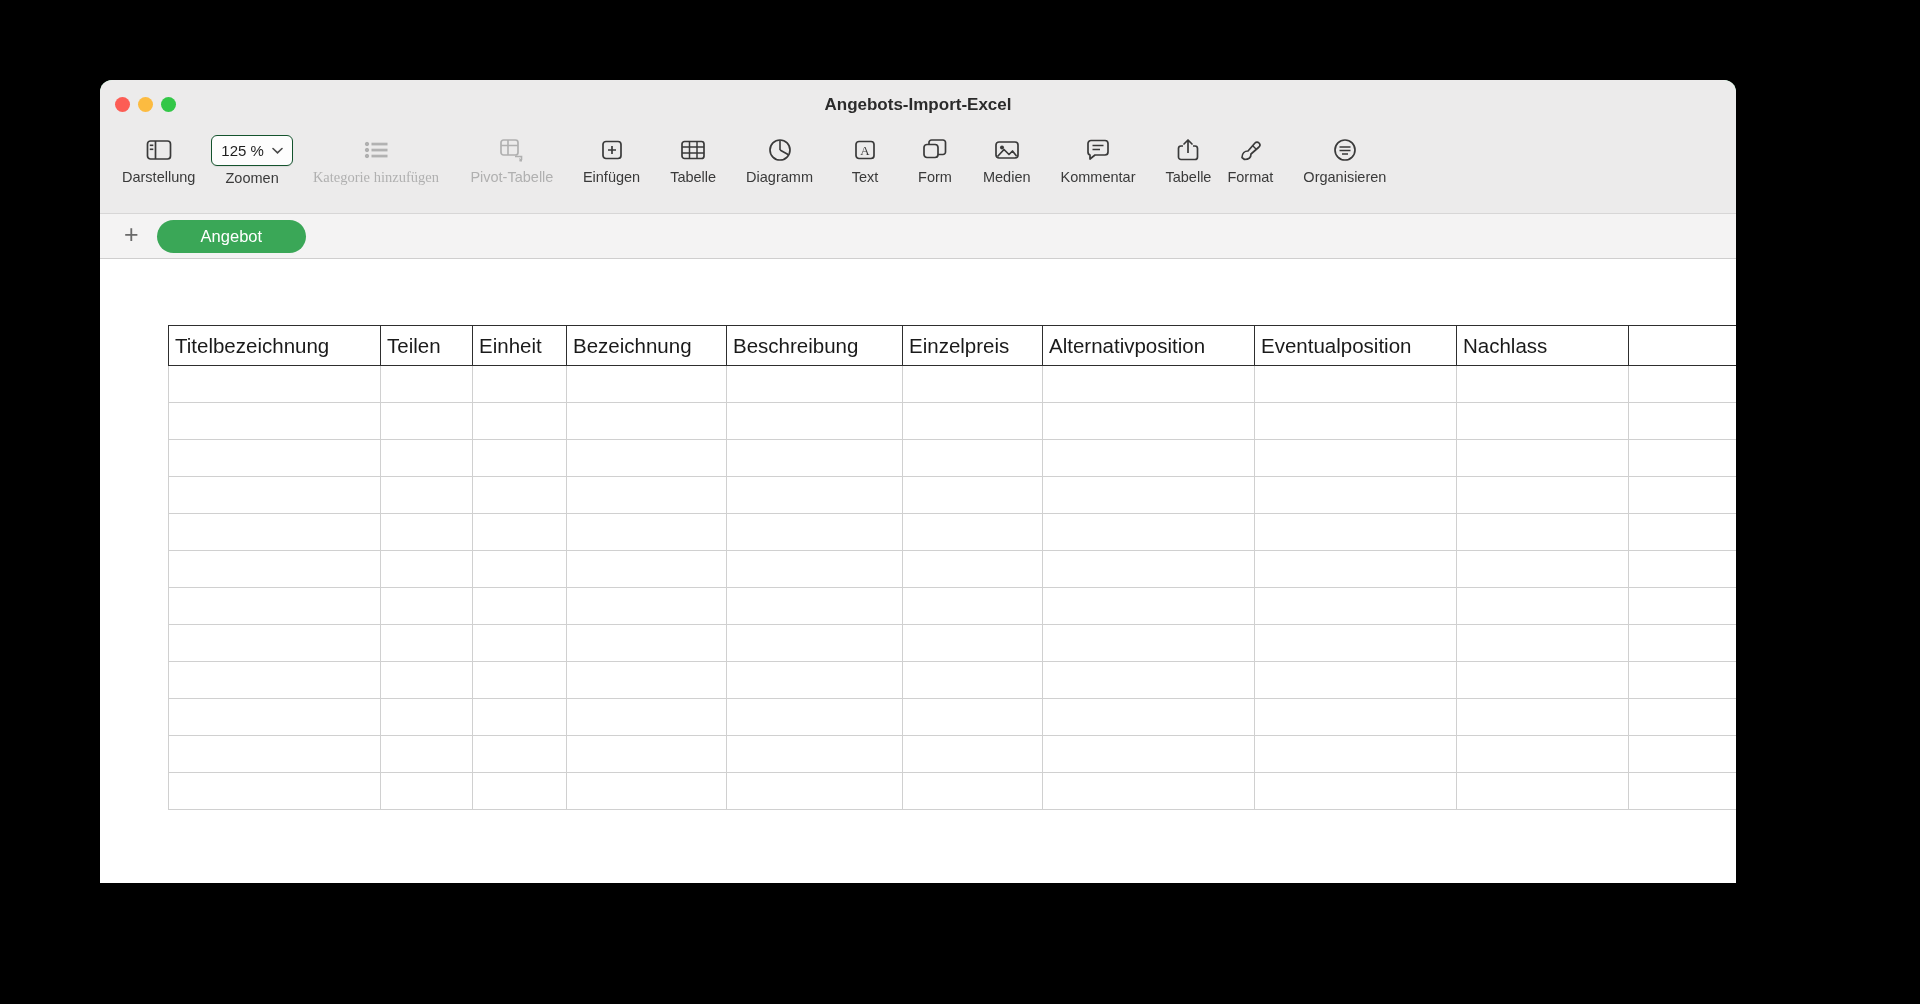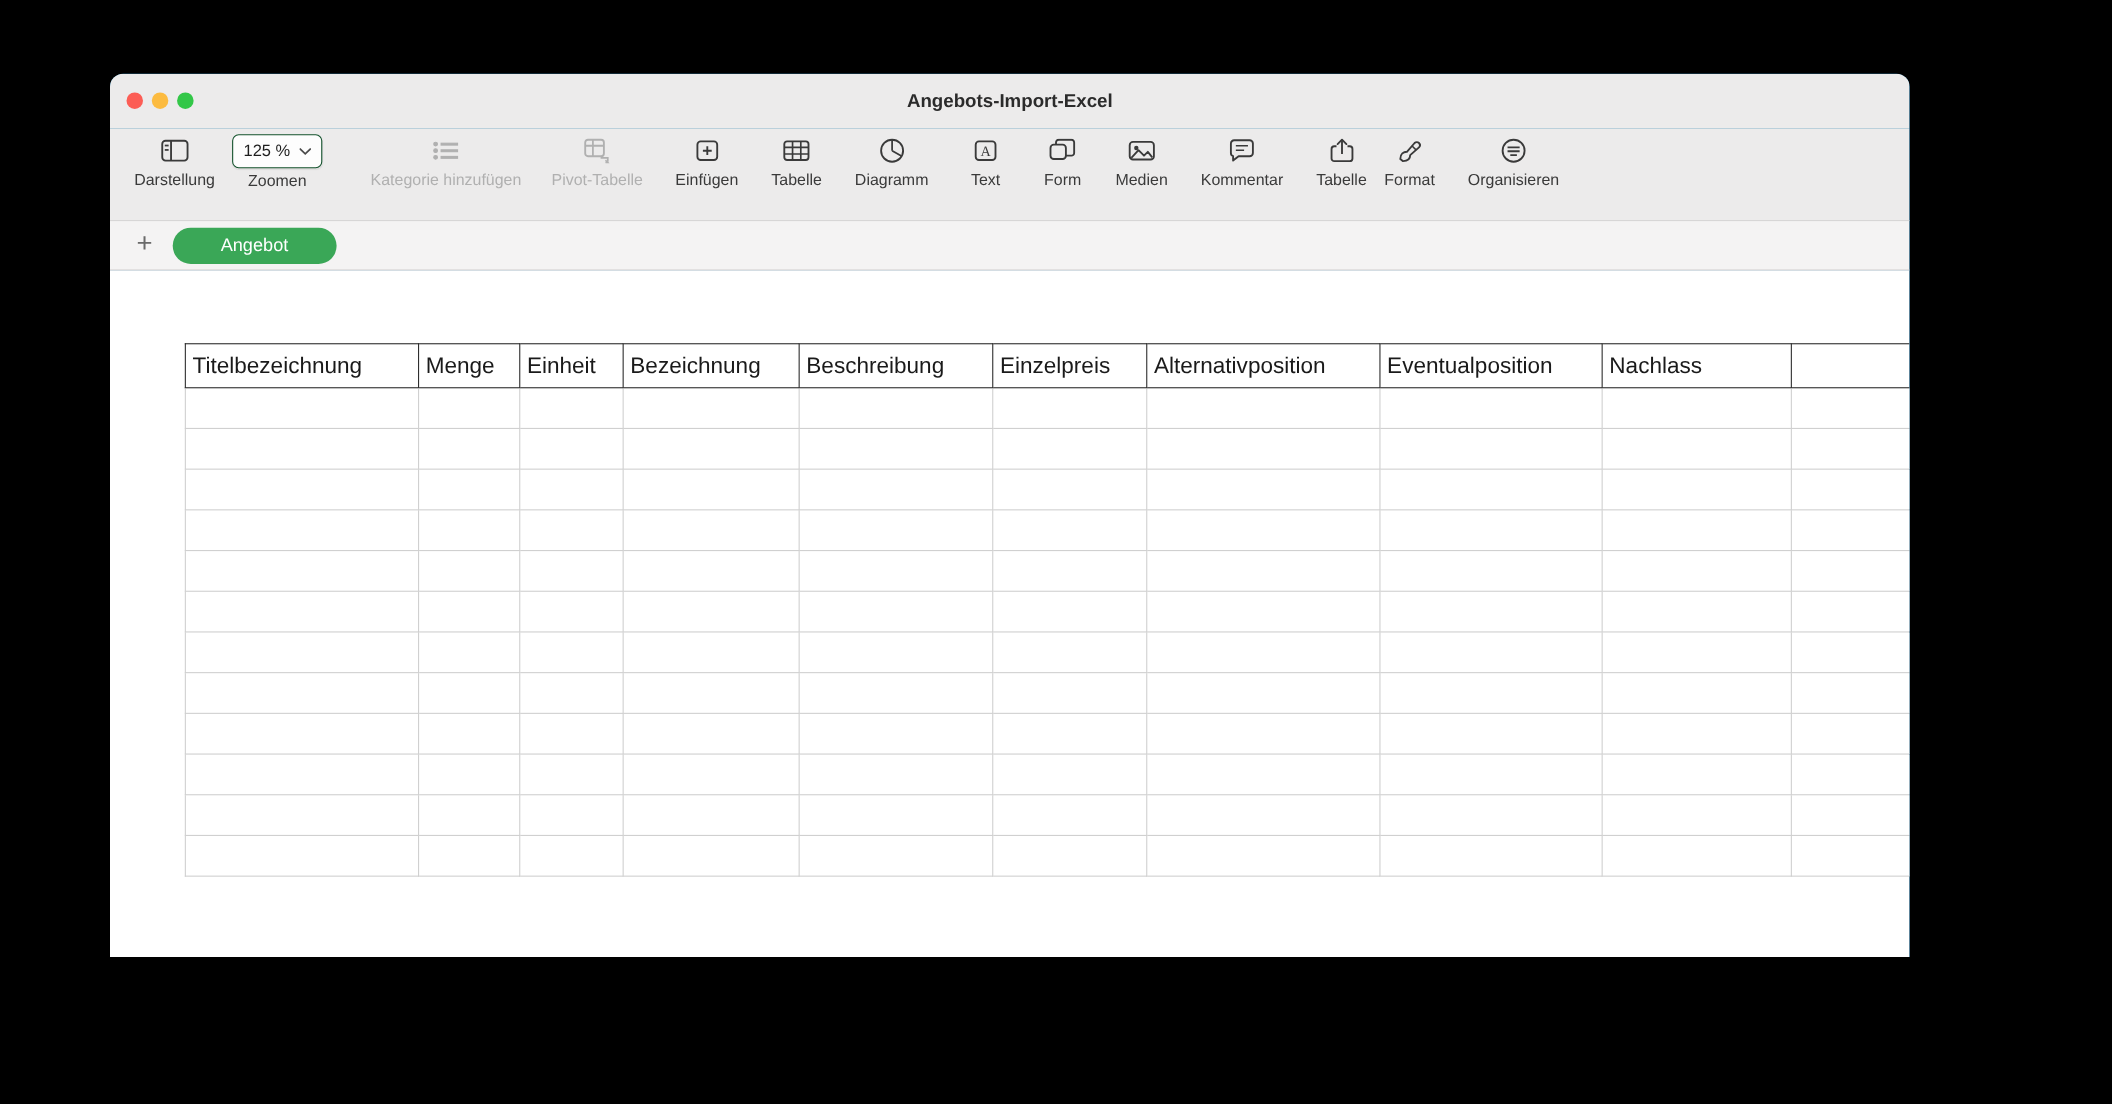--- a/index.html
+++ b/index.html
@@ -6,24 +6,24 @@
   html, body {
     width: 1920px;
     height: 1004px;
     background: #000000;
     font-family: "Liberation Sans", sans-serif;
     overflow: hidden;
   }
   .window {
     position: absolute;
     left: 100px;
-    top: 67px;
+    top: 80px;
     width: 1636px;
     height: 803px;
-    background: #0369a1;
+    background: #86efac;
     border-radius: 12px 12px 0 0;
     overflow: hidden;
     box-shadow: 0 8px 40px rgba(0,0,0,0.5);
   }
   
   .titlebar {
     height: 50px;
     background: #ecebeb;
     position: relative;
     border-bottom: none;
@@ -186,21 +186,21 @@
         <span class="zoom-val">125 %</span>
         <span>
           <svg width="11" height="7" viewBox="0 0 11 7">
               <path d="M1 1.5L5.5 5.8L10 1.5" fill="none" stroke="#4a4a4a" stroke-width="1.6" stroke-linecap="round"></path>
             </svg>
         </span>
       </div>
       <div class="tb-label" style="margin-top:4px;">Zoomen</div>
     </div>
 
-    <div class="tb-item disabled" style="min-width:150px; margin-left:28px;">
+    <div class="tb-item disabled" style="min-width:150px; font-family:Liberation Serif, serif;">
       <div class="tb-icon">
         <svg width="24" height="20" viewBox="0 0 24 20">
             <circle cx="3" cy="4" r="1.7" fill="#b0b0b0"></circle>
             <circle cx="3" cy="10" r="1.7" fill="#b0b0b0"></circle>
             <circle cx="3" cy="16" r="1.7" fill="#b0b0b0"></circle>
             <rect x="8" y="3.2" width="15" height="1.7" fill="#b0b0b0"></rect>
             <rect x="8" y="9.2" width="15" height="1.7" fill="#b0b0b0"></rect>
             <rect x="8" y="15.2" width="15" height="1.7" fill="#b0b0b0"></rect>
           </svg>
       </div>
@@ -348,21 +348,21 @@
             <col style="width: 176px;">
             <col style="width: 140px;">
             <col style="width: 212px;">
             <col style="width: 202px;">
             <col style="width: 172px;">
             <col style="width: 185px;">
           </colgroup>
         <thead>
           <tr id="header-row">
               <th>Titelbezeichnung</th>
-              <th>Menge</th>
+              <th>Teilen</th>
               <th>Einheit</th>
               <th>Bezeichnung</th>
               <th>Beschreibung</th>
               <th>Einzelpreis</th>
               <th>Alternativposition</th>
               <th>Eventualposition</th>
               <th>Nachlass</th>
               <th></th>
             </tr>
         </thead>

